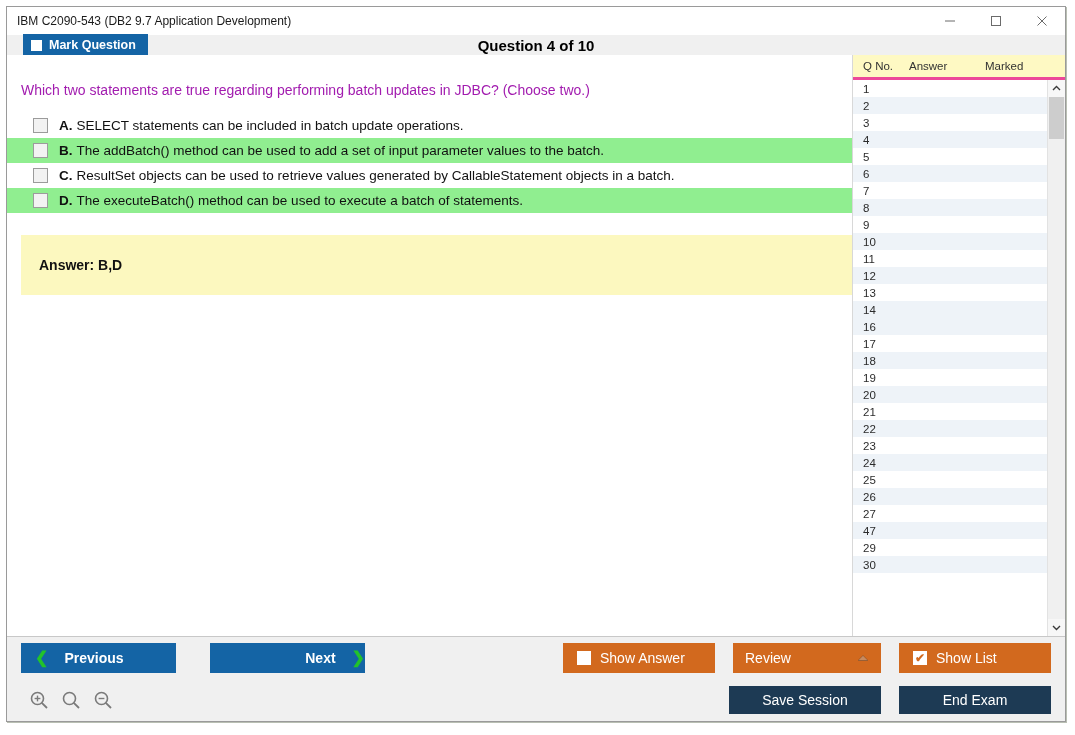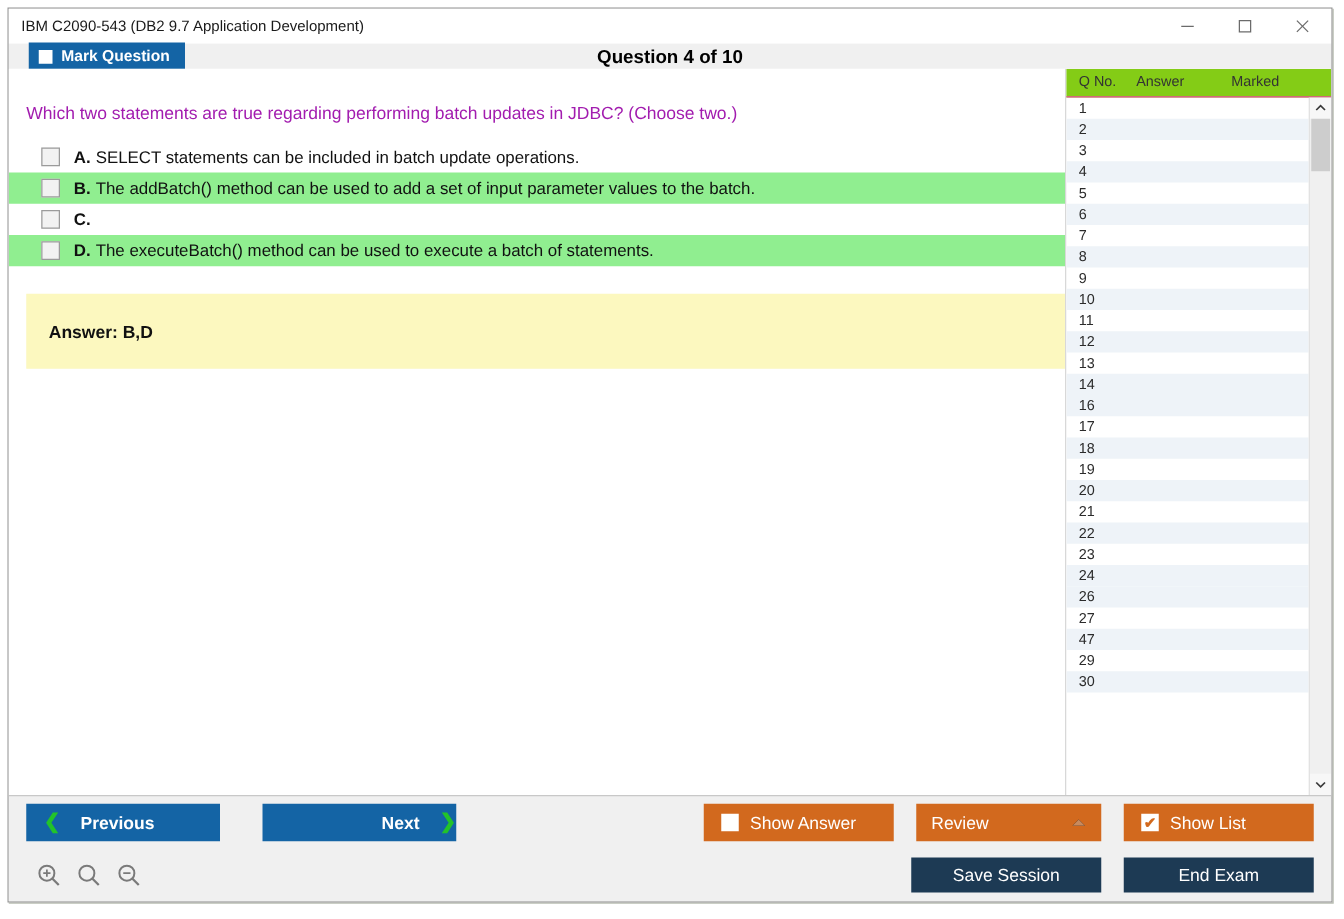--- a/index.html
+++ b/index.html
@@ -176,22 +176,22 @@
     border-left: 1px solid #d8d8d8;
     display: flex;
     flex-direction: column;
     overflow: hidden;
   }
   .list-header {
     height: 22px;
     flex: 0 0 auto;
     display: flex;
     align-items: center;
-    border-bottom: 1px solid #ec4899;
-    background: #84cc16;
+    border-bottom: 3px solid #ec4899;
+    background: #fef9c3;
     font-size: 11.5px;
     color: #333333;
   }
   .col-qno   { width: 56px; padding-left: 10px; box-sizing: border-box; }
   .col-ans   { width: 76px; }
   .col-marked{ flex: 1 1 auto; }
   .list-body-wrap {
     flex: 1 1 auto;
     display: flex;
     overflow: hidden;
@@ -385,20 +385,21 @@
           <span class="option-text">SELECT statements can be included in batch update operations.</span>
         </div>
         <div class="option-row highlight">
           <span class="opt-cbox"></span>
           <span class="option-letter">B.</span>
           <span class="option-text">The addBatch() method can be used to add a set of input parameter values to the batch.</span>
         </div>
         <div class="option-row">
           <span class="opt-cbox"></span>
           <span class="option-letter">C.</span>
+          <span class="option-text">ResultSet objects can be used to retrieve values generated by CallableStatement objects in a batch.</span>
         </div>
         <div class="option-row highlight">
           <span class="opt-cbox"></span>
           <span class="option-letter">D.</span>
           <span class="option-text">The executeBatch() method can be used to execute a batch of statements.</span>
         </div>
       </div>
 
       <div class="answer-box">
         <span class="answer-text">Answer: B,D</span>
@@ -518,20 +519,25 @@
               <span class="cell-ans"></span>
               <span class="cell-marked"></span>
             </div>
             <div class="list-row">
               <span class="cell-qno">23</span>
               <span class="cell-ans"></span>
               <span class="cell-marked"></span>
             </div>
             <div class="list-row alt">
               <span class="cell-qno">24</span>
+              <span class="cell-ans"></span>
+              <span class="cell-marked"></span>
+            </div>
+            <div class="list-row">
+              <span class="cell-qno">25</span>
               <span class="cell-ans"></span>
               <span class="cell-marked"></span>
             </div>
             <div class="list-row alt">
               <span class="cell-qno">26</span>
               <span class="cell-ans"></span>
               <span class="cell-marked"></span>
             </div>
             <div class="list-row">
               <span class="cell-qno">27</span>

